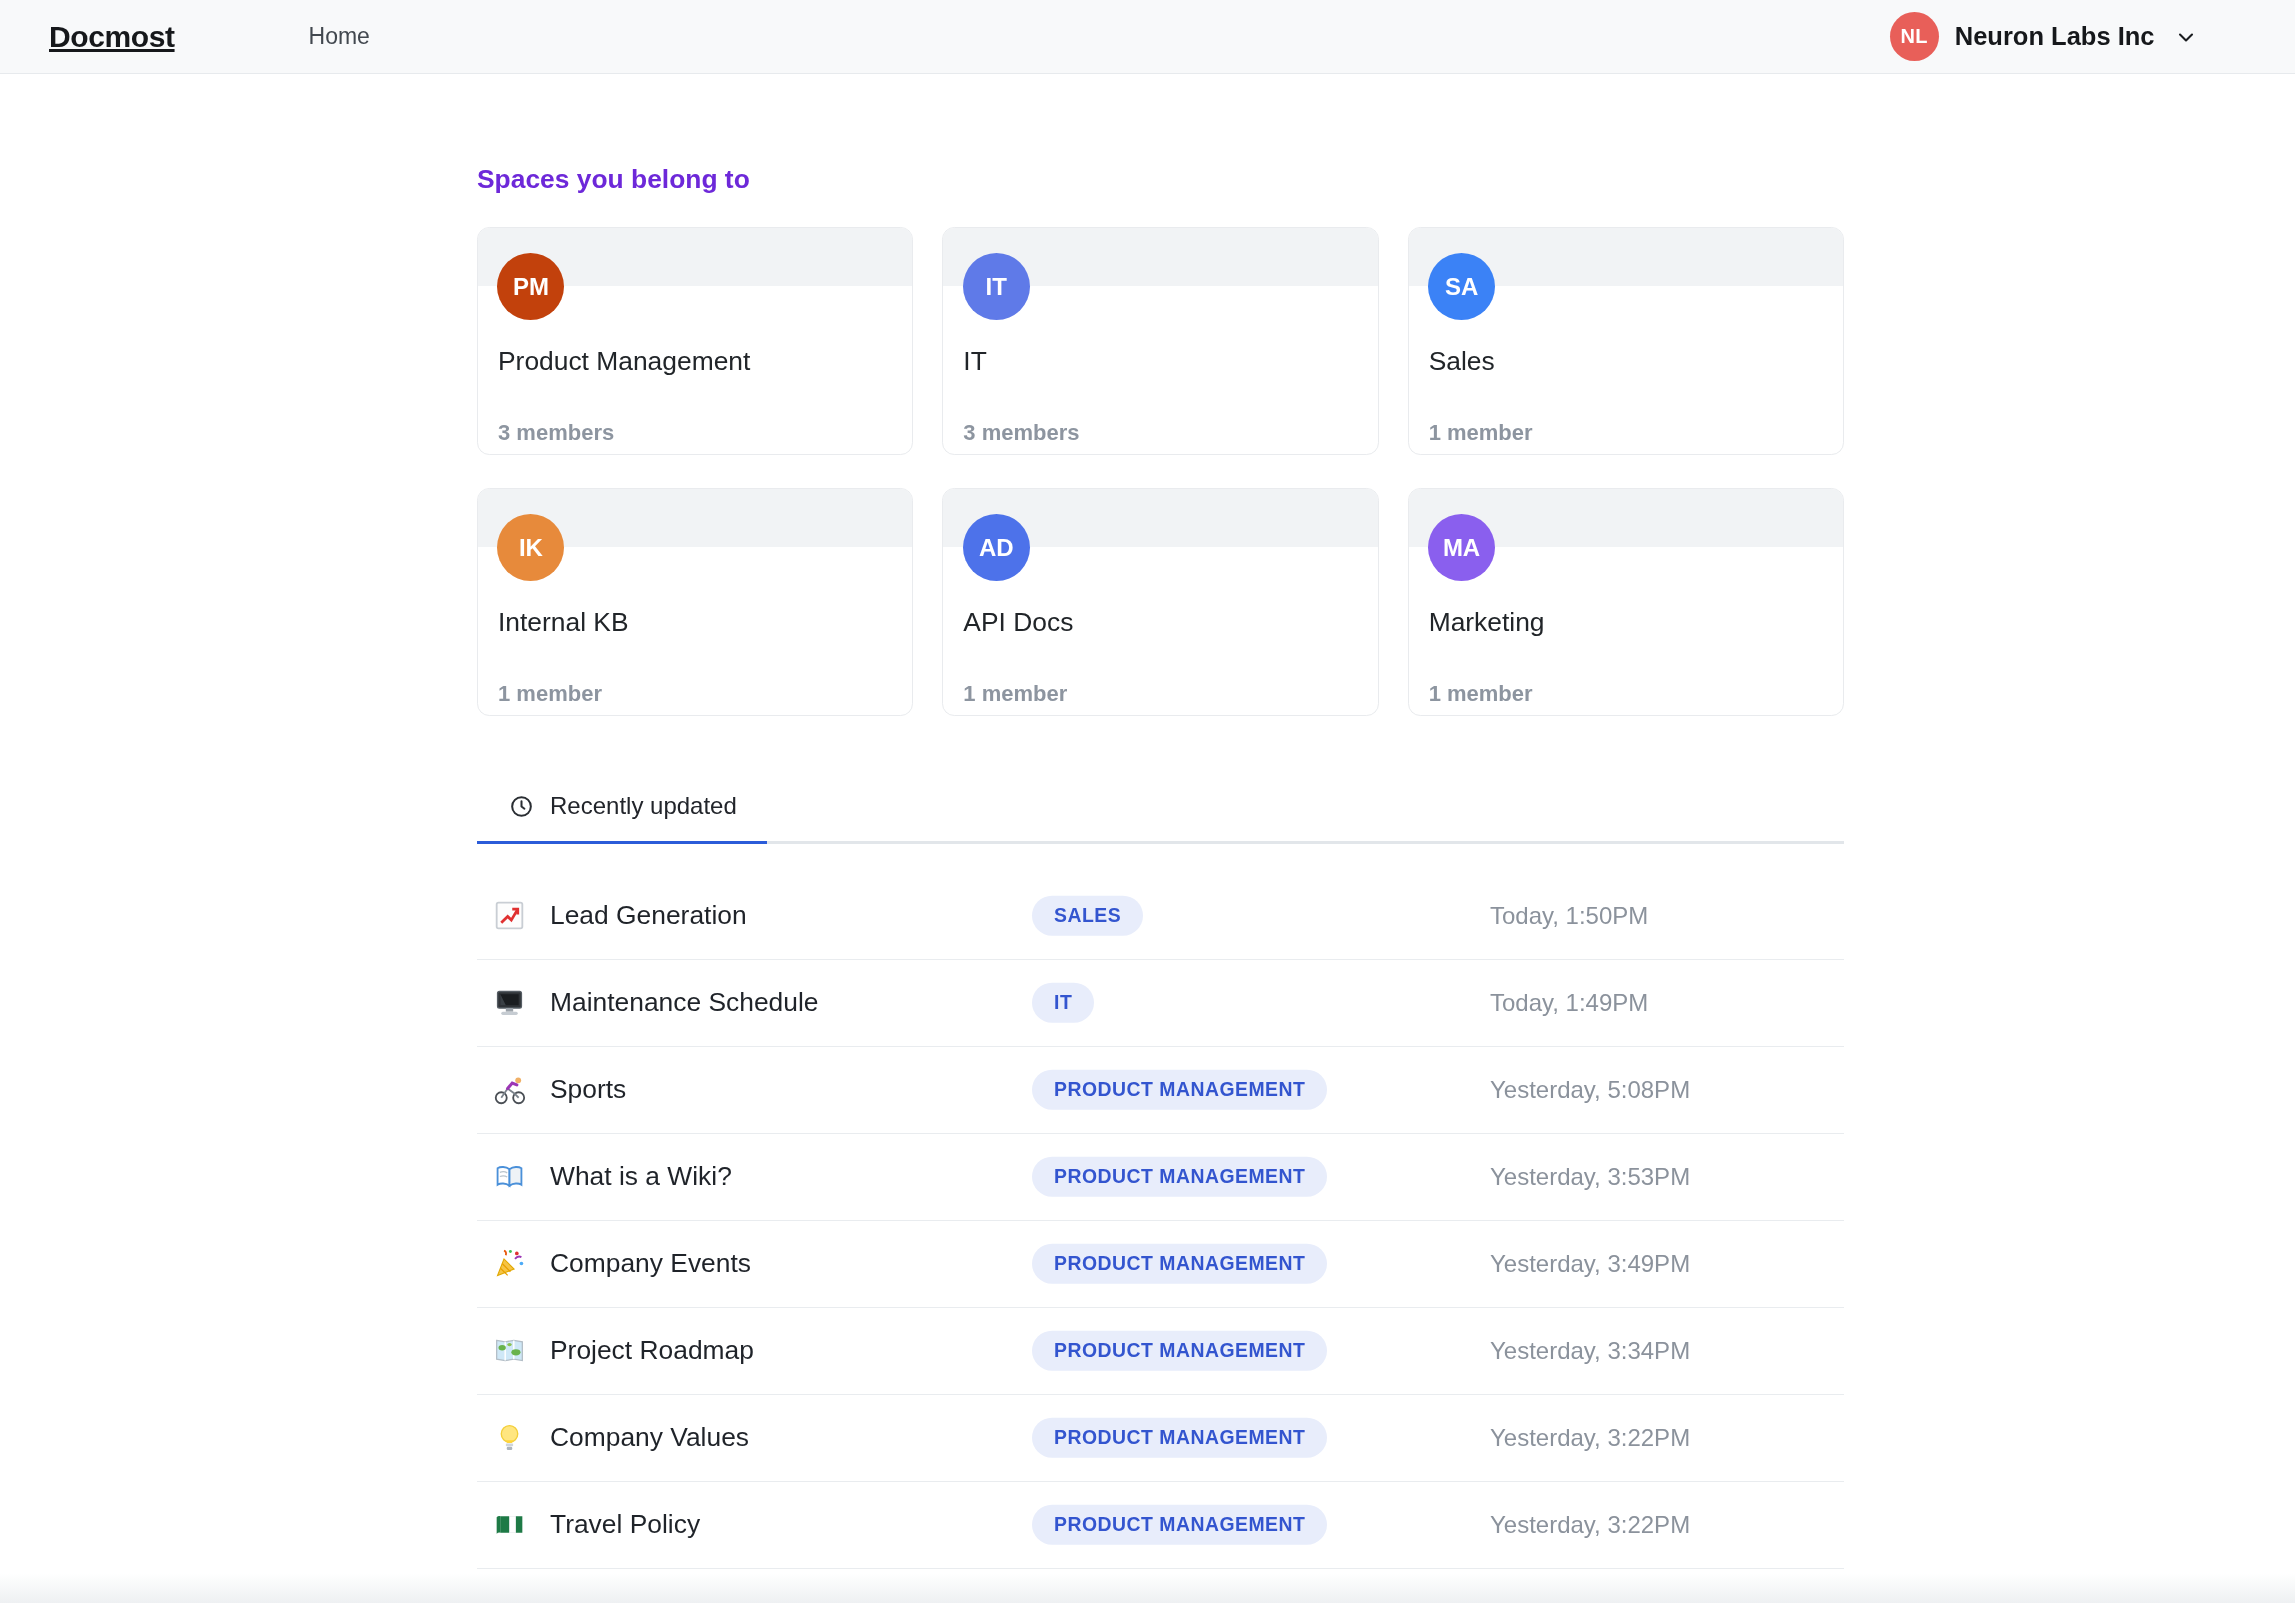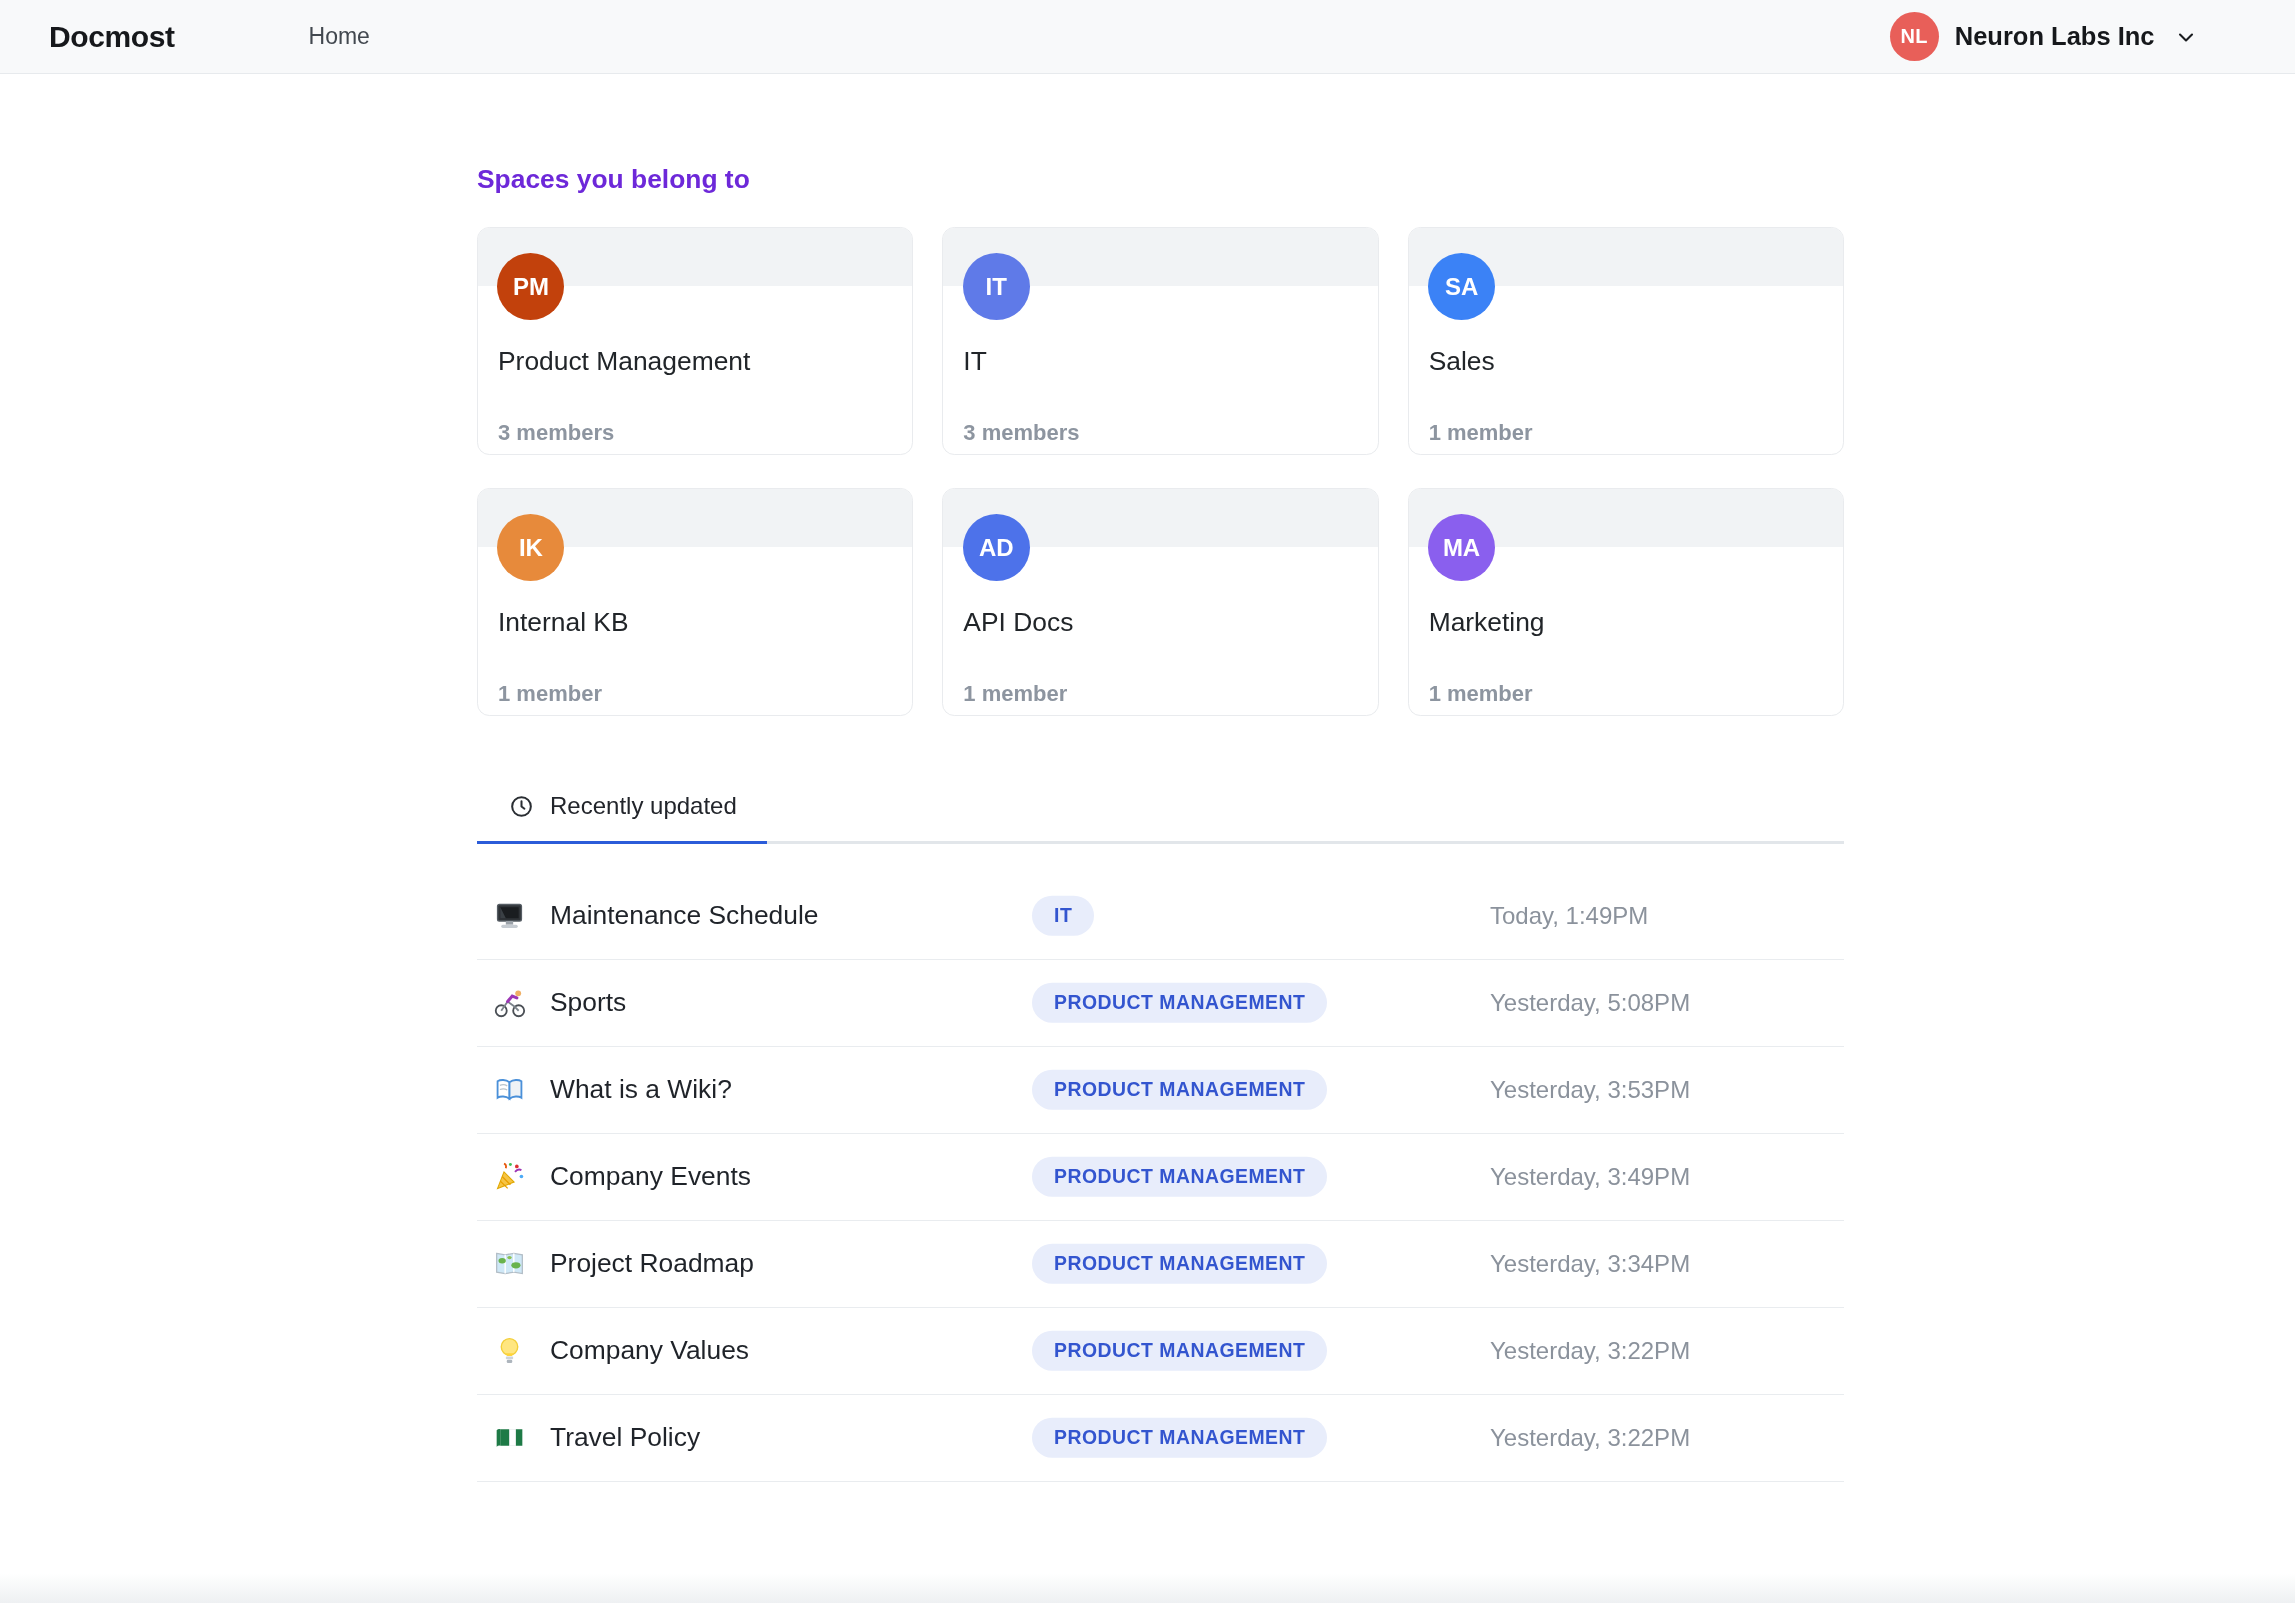--- a/index.html
+++ b/index.html
@@ -7,21 +7,21 @@
   body {
     width:2295px; height:1603px; overflow:hidden; position:relative;
     background:#ffffff; font-family:"Liberation Sans", sans-serif; color:#212529;
   }
 
   
   .topbar {
     height:74px; background:#f8f9fa; border-bottom:1.8px solid #e7eaed;
     display:flex; align-items:center; padding:0 97px 0 49px;
   }
-  .logo { font-size:30px; font-weight:700; color:#16181b; letter-spacing:-0.4px; }
+  .logo { font-size:30px; font-weight:700; color:#16181b; letter-spacing:-0.4px;text-decoration:underline; }
   .nav-home { margin-left:134px; font-size:23px; color:#42484f; cursor:pointer; }
   .spacer { flex:1; }
   .ws { display:flex; align-items:center; gap:16px; cursor:pointer; }
   .ws-avatar {
     width:49px; height:49px; border-radius:50%; color:#fff; font-size:20px; font-weight:700;
     display:flex; align-items:center; justify-content:center; letter-spacing:0.4px;
   }
   .ws-name { font-size:25.5px; font-weight:600; color:#16181b; }
   .ws-chevron { display:flex; margin-left:3.5px; }
 
@@ -137,20 +137,32 @@
           <circle cx="12" cy="12" r="8.3" fill="none" stroke="#2a2e33" stroke-width="1.8"></circle>
           <path d="M12 7.4V12l2.6 2" fill="none" stroke="#2a2e33" stroke-width="1.8" stroke-linecap="round" stroke-linejoin="round"></path>
         </svg>
       </span>
       <span>Recently updated</span>
     </div>
   </div>
 
   <div class="rows">
 
+    <div class="row">
+      <span class="row-icon">
+        <svg width="33" height="33" viewBox="0 0 36 36">
+          <rect x="4" y="4" width="28" height="28" rx="2" fill="#fdfdfd" stroke="#c9ced4" stroke-width="2"></rect>
+          <polyline points="9,26 16,19 20,23 27,11" fill="none" stroke="#e03131" stroke-width="3"></polyline>
+          <polyline points="21,11 27,11 27,17" fill="none" stroke="#e03131" stroke-width="3"></polyline>
+        </svg>
+      </span>
+      <span class="row-title">Lead Generation</span>
+      <span class="badge">SALES</span>
+      <span class="row-time">Today, 1:50PM</span>
+    </div>
 
     <div class="row">
       <span class="row-icon">
         <svg width="33" height="33" viewBox="0 0 36 36">
           <rect x="5" y="6" width="26" height="18" rx="2" fill="#2f3337" stroke="#565d64" stroke-width="1.5"></rect>
           <rect x="8" y="9" width="20" height="12" fill="#1a1d20"></rect>
           <path d="M8 9l6 12h-6z" fill="#565d64" opacity="0.55"></path>
           <rect x="14" y="24" width="8" height="4" fill="#9aa1a8"></rect>
           <rect x="9" y="28" width="18" height="3.5" rx="1.7" fill="#c6ccd2"></rect>
         </svg>

